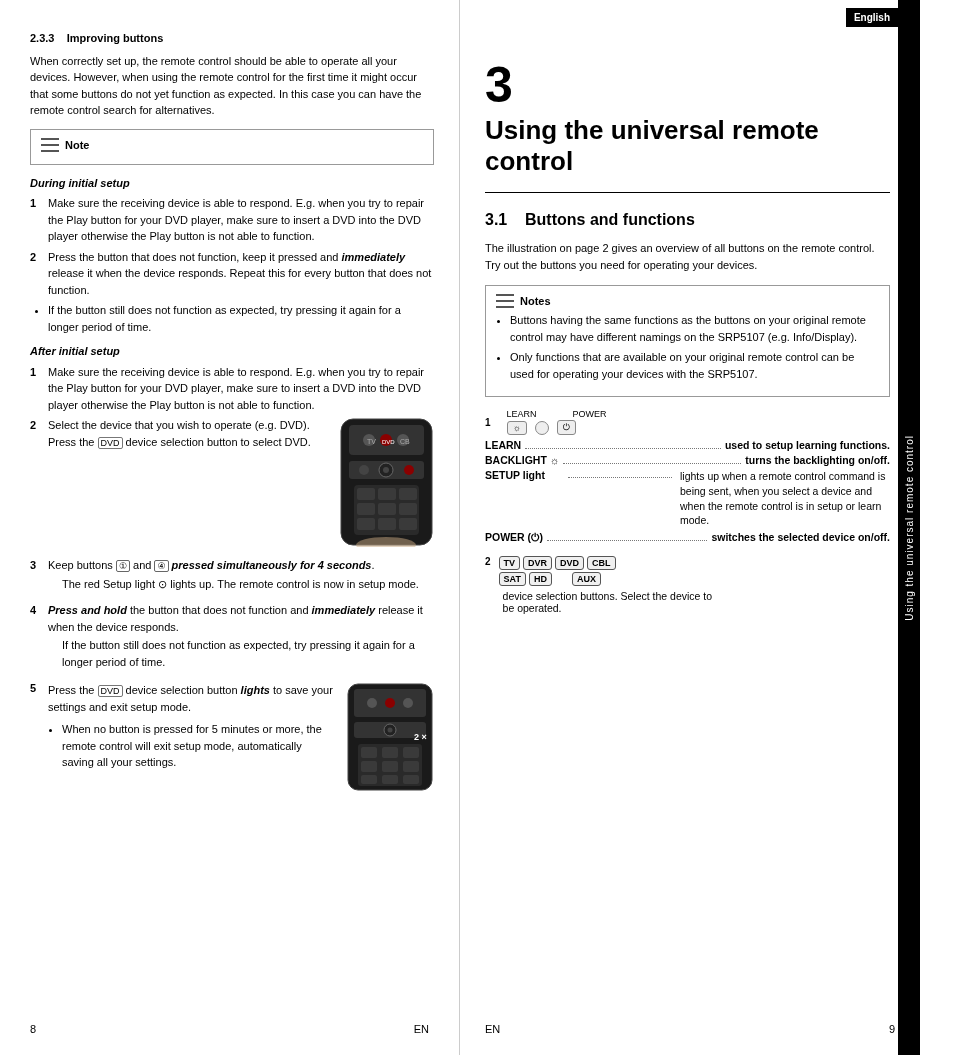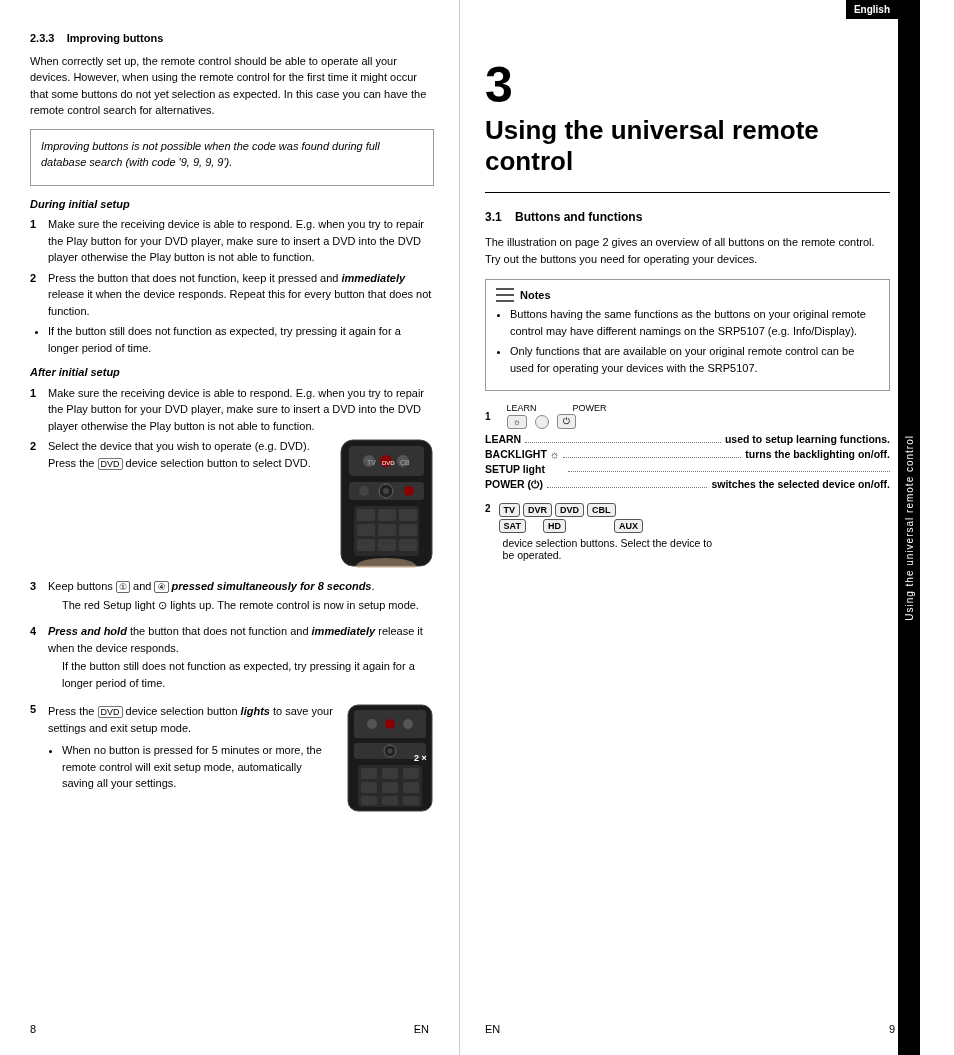--- a/index.html
+++ b/index.html
@@ -157,25 +157,32 @@
 <div class="page-container">
 
   <div class="left-page">
 
     <div>
       <p>
         <span class="section-num">2.3.3</span>
         &nbsp;&nbsp;
         <span class="bold">Improving buttons</span>
       </p>
-      <p style="margin-top:4px;">When correctly set up, the remote control should be able to operate all your devices. However, when using the remote control for the first time it might occur that some buttons do not yet selection as expected. In this case you can have the remote control search for alternatives.</p>
+      <p style="margin-top:4px;">When correctly set up, the remote control should be able to operate all your devices. However, when using the remote control for the first time it might occur that some buttons do not yet function as expected. In this case you can have the remote control search for alternatives.</p>
     </div>
 
     <div class="note-box" style="margin:10px 0;">
-      <p style="font-style:italic;">Improving buttons is not possible when the code was found during full database search (with code '9, 9, 9, 9').</p>
+      <div class="note-header">
+        <div class="note-lines">
+          <div class="note-line"></div>
+          <div class="note-line" style="margin-top:2px;"></div>
+          <div class="note-line" style="margin-top:2px;"></div>
+        </div>
+        <span class="note-label">Note</span>
+      </div>
     </div>
 
     <div>
       <p class="step-section-title">During initial setup</p>
       <ol class="numbered-list">
         <li>
           <span class="step-num bold">1</span>
           <span class="step-content">Make sure the receiving device is able to respond. E.g. when you try to repair the Play button for your DVD player, make sure to insert a DVD into the DVD player otherwise the Play button is not able to function.</span>
         </li>
         <li>
@@ -230,21 +237,21 @@
                 <ellipse cx="47" cy="128" rx="30" ry="8" fill="#c8a882" opacity="0.5"></ellipse>
               </svg>
             </div>
             <span>Press the <span style="border:1px solid #777;border-radius:2px;padding:0 2px;font-size:9px;">DVD</span> device selection button to select DVD.</span>
           </span>
         </li>
 
         <li style="margin-bottom:4px;">
           <span class="step-num bold">3</span>
           <span class="step-content">
-            Keep buttons <span style="border:1px solid #666;border-radius:2px;padding:0 2px;font-size:9px;">①</span> and <span style="border:1px solid #666;border-radius:2px;padding:0 2px;font-size:9px;">④</span> <span class="bold italic">pressed simultaneously for 8 seconds</span>.
+            Keep buttons <span style="border:1px solid #666;border-radius:2px;padding:0 2px;font-size:9px;">①</span> and <span style="border:1px solid #666;border-radius:2px;padding:0 2px;font-size:9px;">④</span> <span class="bold italic">pressed simultaneously for 4 seconds</span>.
             <div style="margin-left:0;margin-top:2px;margin-bottom:4px;">
               <ul style="margin-left:14px;">
                 <li>The red Setup light ⊙ lights up. The remote control is now in setup mode.</li>
               </ul>
             </div>
           </span>
         </li>
 
         <li>
           <span class="step-num bold">4</span>
@@ -296,35 +303,35 @@
     </div>
 
     <div class="page-footer">
       <span>8</span>
       <span>EN</span>
     </div>
   </div>
 
   <div class="right-page" style="position:relative;">
 
-    <div style="position:absolute;top:0;right:22px;background:#000;color:#fff;padding:4px 8px;font-size:10px;font-weight:bold;writing-mode:horizontal-tb;text-align:right;">
+    <div style="position:absolute;top:8px;right:22px;background:#000;color:#fff;padding:4px 8px;font-size:10px;font-weight:bold;writing-mode:horizontal-tb;text-align:right;">
       <span>English</span>
     </div>
 
     <div style="margin-top:30px;margin-bottom:15px;">
       <div style="font-size:50px;font-weight:bold;line-height:1;margin-bottom:5px;">3</div>
       <div style="font-size:26px;font-weight:bold;line-height:1.2;">
         <span>Using the universal remote control</span>
       </div>
     </div>
 
     <hr class="section-sep">
 
     <div>
-      <p style="font-size:12px;font-weight:bold;margin-bottom:8px;">
+      <p style="font-size:16px;font-weight:bold;margin-bottom:8px;">
         <span>3.1</span>
         &nbsp;&nbsp;
         <span>Buttons and functions</span>
       </p>
       <p>The illustration on page 2 gives an overview of all buttons on the remote control. Try out the buttons you need for operating your devices.</p>
     </div>
 
     <div class="note-box" style="margin:12px 0;">
       <div class="note-header">
         <div class="note-lines">
@@ -364,40 +371,41 @@
           <span class="v">used to setup learning functions.</span>
         </div>
         <div class="two-col-func">
           <span class="k">BACKLIGHT <span style="font-weight:normal;">☼</span></span>
           <span class="fill"></span>
           <span class="v">turns the backlighting on/off.</span>
         </div>
         <div style="display:flex;gap:8px;align-items:flex-start;font-size:10.5px;margin-bottom:3px;">
           <span class="bold" style="white-space:nowrap;min-width:75px;">SETUP light</span>
           <span style="border-bottom:1px dotted #777;flex:1;height:1px;margin-top:8px;flex-shrink:0;min-width:10px;"></span>
+          <span style="max-width:210px;line-height:1.4;">lights up when a remote control command is being sent, when you select a device and when the remote control is in setup or learn mode.</span>
         </div>
         <div class="two-col-func">
           <span class="k">POWER (⏻)</span>
           <span class="fill"></span>
           <span class="v">switches the selected device on/off.</span>
         </div>
       </div>
     </div>
 
     <div style="margin-top:8px;">
       <div style="display:flex;align-items:flex-start;gap:8px;">
         <span class="bold" style="font-size:10px;">2</span>
         <div>
           <div style="display:flex;gap:3px;flex-wrap:wrap;margin-bottom:2px;">
             <span class="dev-btn">TV</span>
             <span class="dev-btn">DVR</span>
             <span class="dev-btn">DVD</span>
             <span class="dev-btn">CBL</span>
           </div>
-          <div style="display:flex;gap:17px;flex-wrap:wrap;margin-bottom:4px;">
+          <div style="display:flex;gap:3px;flex-wrap:wrap;margin-bottom:4px;">
             <span class="dev-btn">SAT</span>
             <span class="dev-btn">HD</span>
             <span style="display:inline-block;width:14px;"></span>
             <span class="dev-btn">AUX</span>
           </div>
           <div style="display:flex;gap:4px;align-items:baseline;font-size:10.5px;">
             <span style="border-bottom:1px dotted #777;flex:1;height:1px;margin-top:8px;"></span>
             <span style="max-width:220px;">device selection buttons. Select the device to be operated.</span>
           </div>
         </div>

